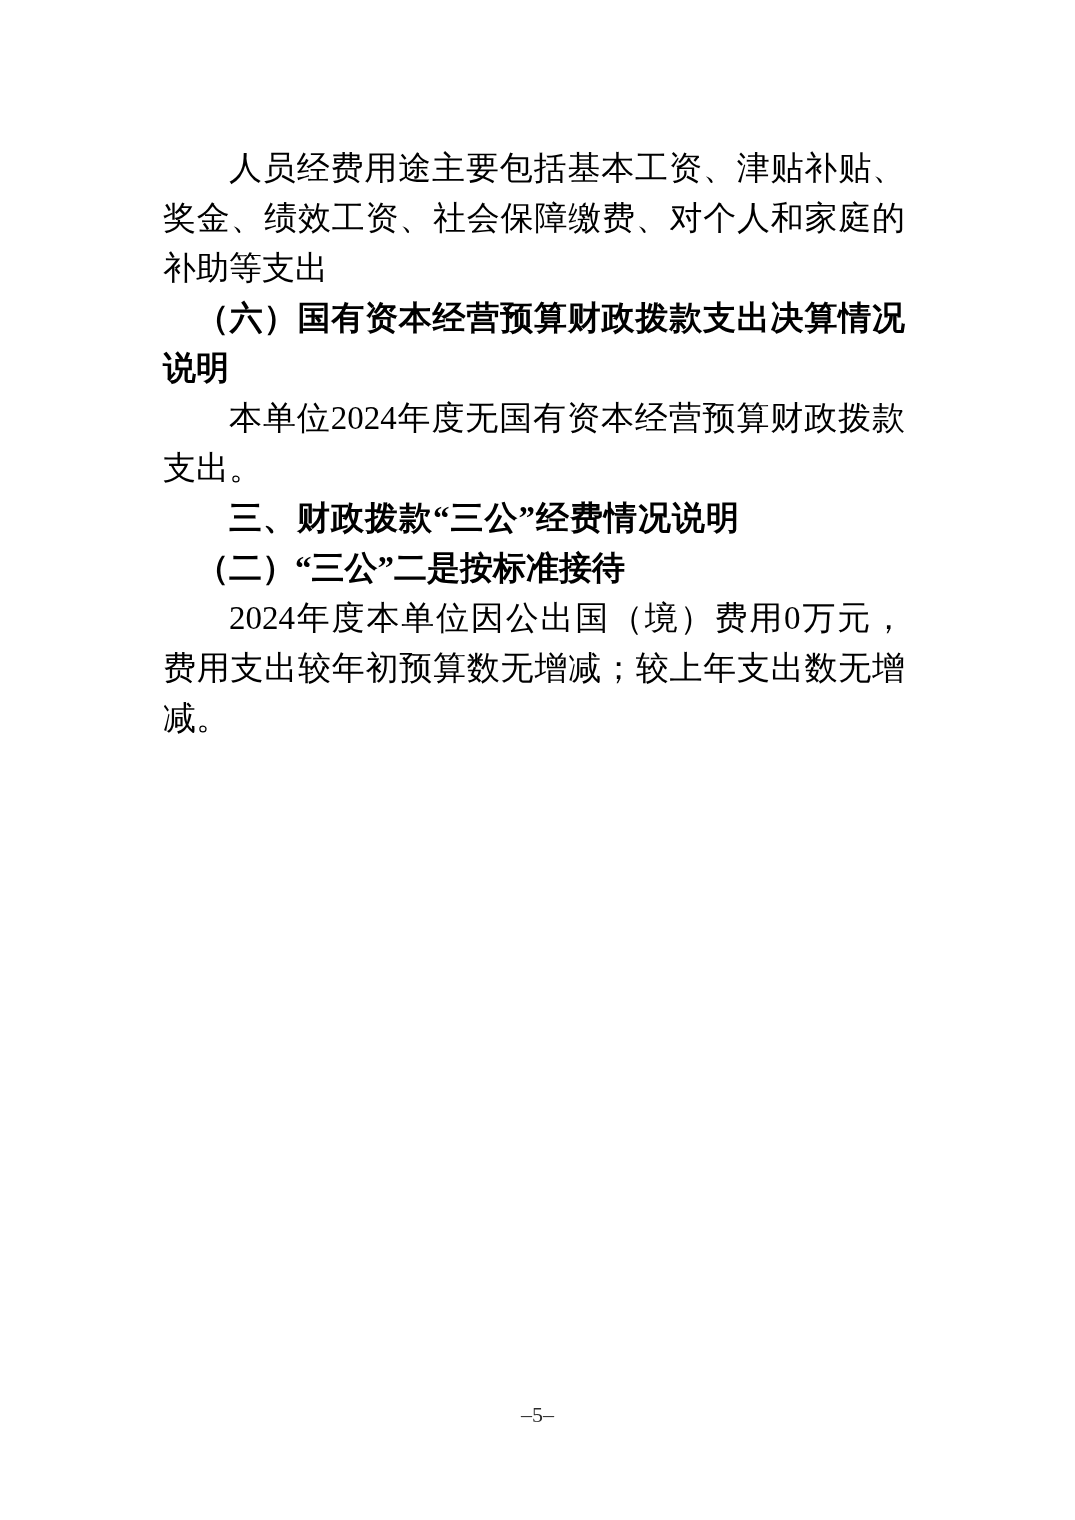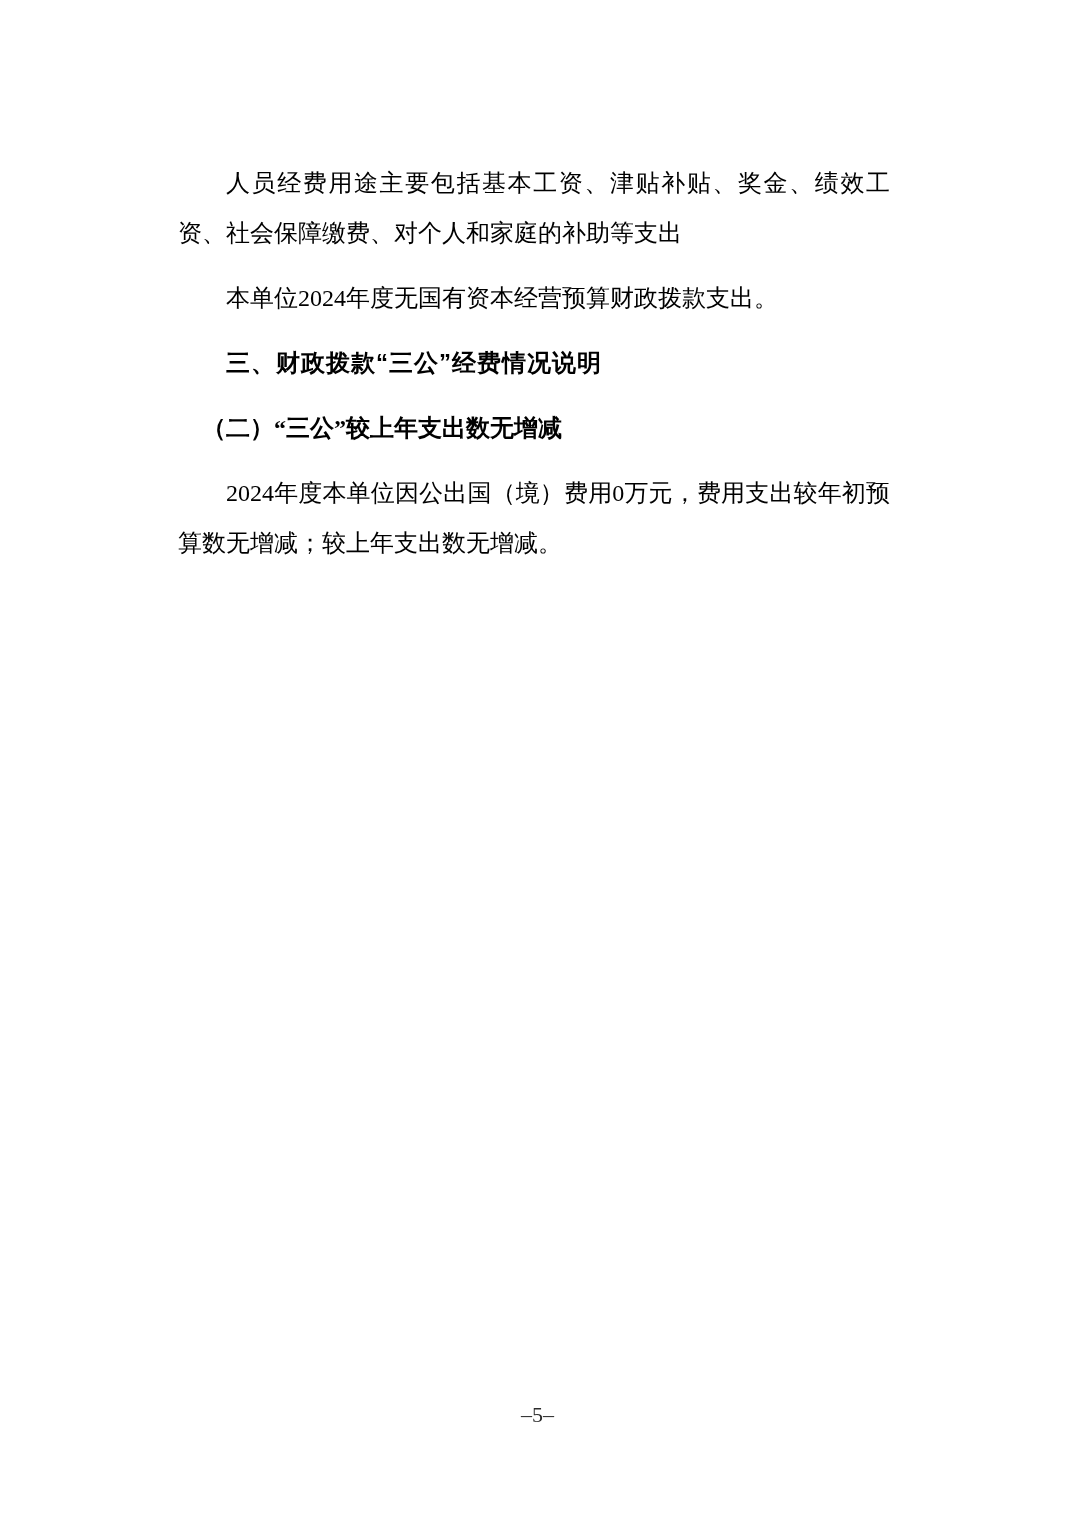--- a/index.html
+++ b/index.html
@@ -15,39 +15,39 @@
     color: #000000;
     overflow: hidden;
   }
   .content {
     position: absolute;
     left: 163px;
     top: 143px;
     width: 742px;
   }
   .content p, .content h2, .content h3 {
-    margin: 15px;
+    margin: 0;
     padding: 0;
-    font-size: 24px;
+    font-size: 33px;
     line-height: 50px;
     text-align: justify;
     color: #000000;
   }
   .body-para {
     font-family: "Liberation Serif", serif;
     font-weight: 400;
     text-indent: 2em;
   }
   .h-kai {
     font-family: "Liberation Serif", serif;
     font-weight: 700;
     text-indent: 1em;
   }
   .h-hei {
-    font-family: Liberation Sans, sans-serif;
+    font-family: Liberation Serif, serif;
     font-weight: 700;
     text-indent: 2em;
     letter-spacing: 1px;
   }
   .footer {
     position: absolute;
     left: 0;
     top: 1402px;
     width: 100%;
     text-align: center;
@@ -55,19 +55,20 @@
     font-size: 22px;
     color: #2b2b2b;
   }
 </style>
 </head>
 <body>
 
 <div class="page">
   <div class="content">
     <p class="body-para">人员经费用途主要包括基本工资、津贴补贴、奖金、绩效工资、社会保障缴费、对个人和家庭的补助等支出</p>
+    <h3 class="h-kai">（六）国有资本经营预算财政拨款支出决算情况说明</h3>
     <p class="body-para">本单位2024年度无国有资本经营预算财政拨款支出。</p>
     <h2 class="h-hei">三、财政拨款“三公”经费情况说明</h2>
-    <h3 class="h-kai">（二）“三公”较上年支出数无增减</h3>
+    <h3 class="h-kai">（二）“三公”二是按标准接待</h3>
     <p class="body-para">2024年度本单位因公出国（境）费用0万元，费用支出较年初预算数无增减；较上年支出数无增减。</p>
   </div>
   <div class="footer">–5–</div>
 </div>
 
 </body></html>

